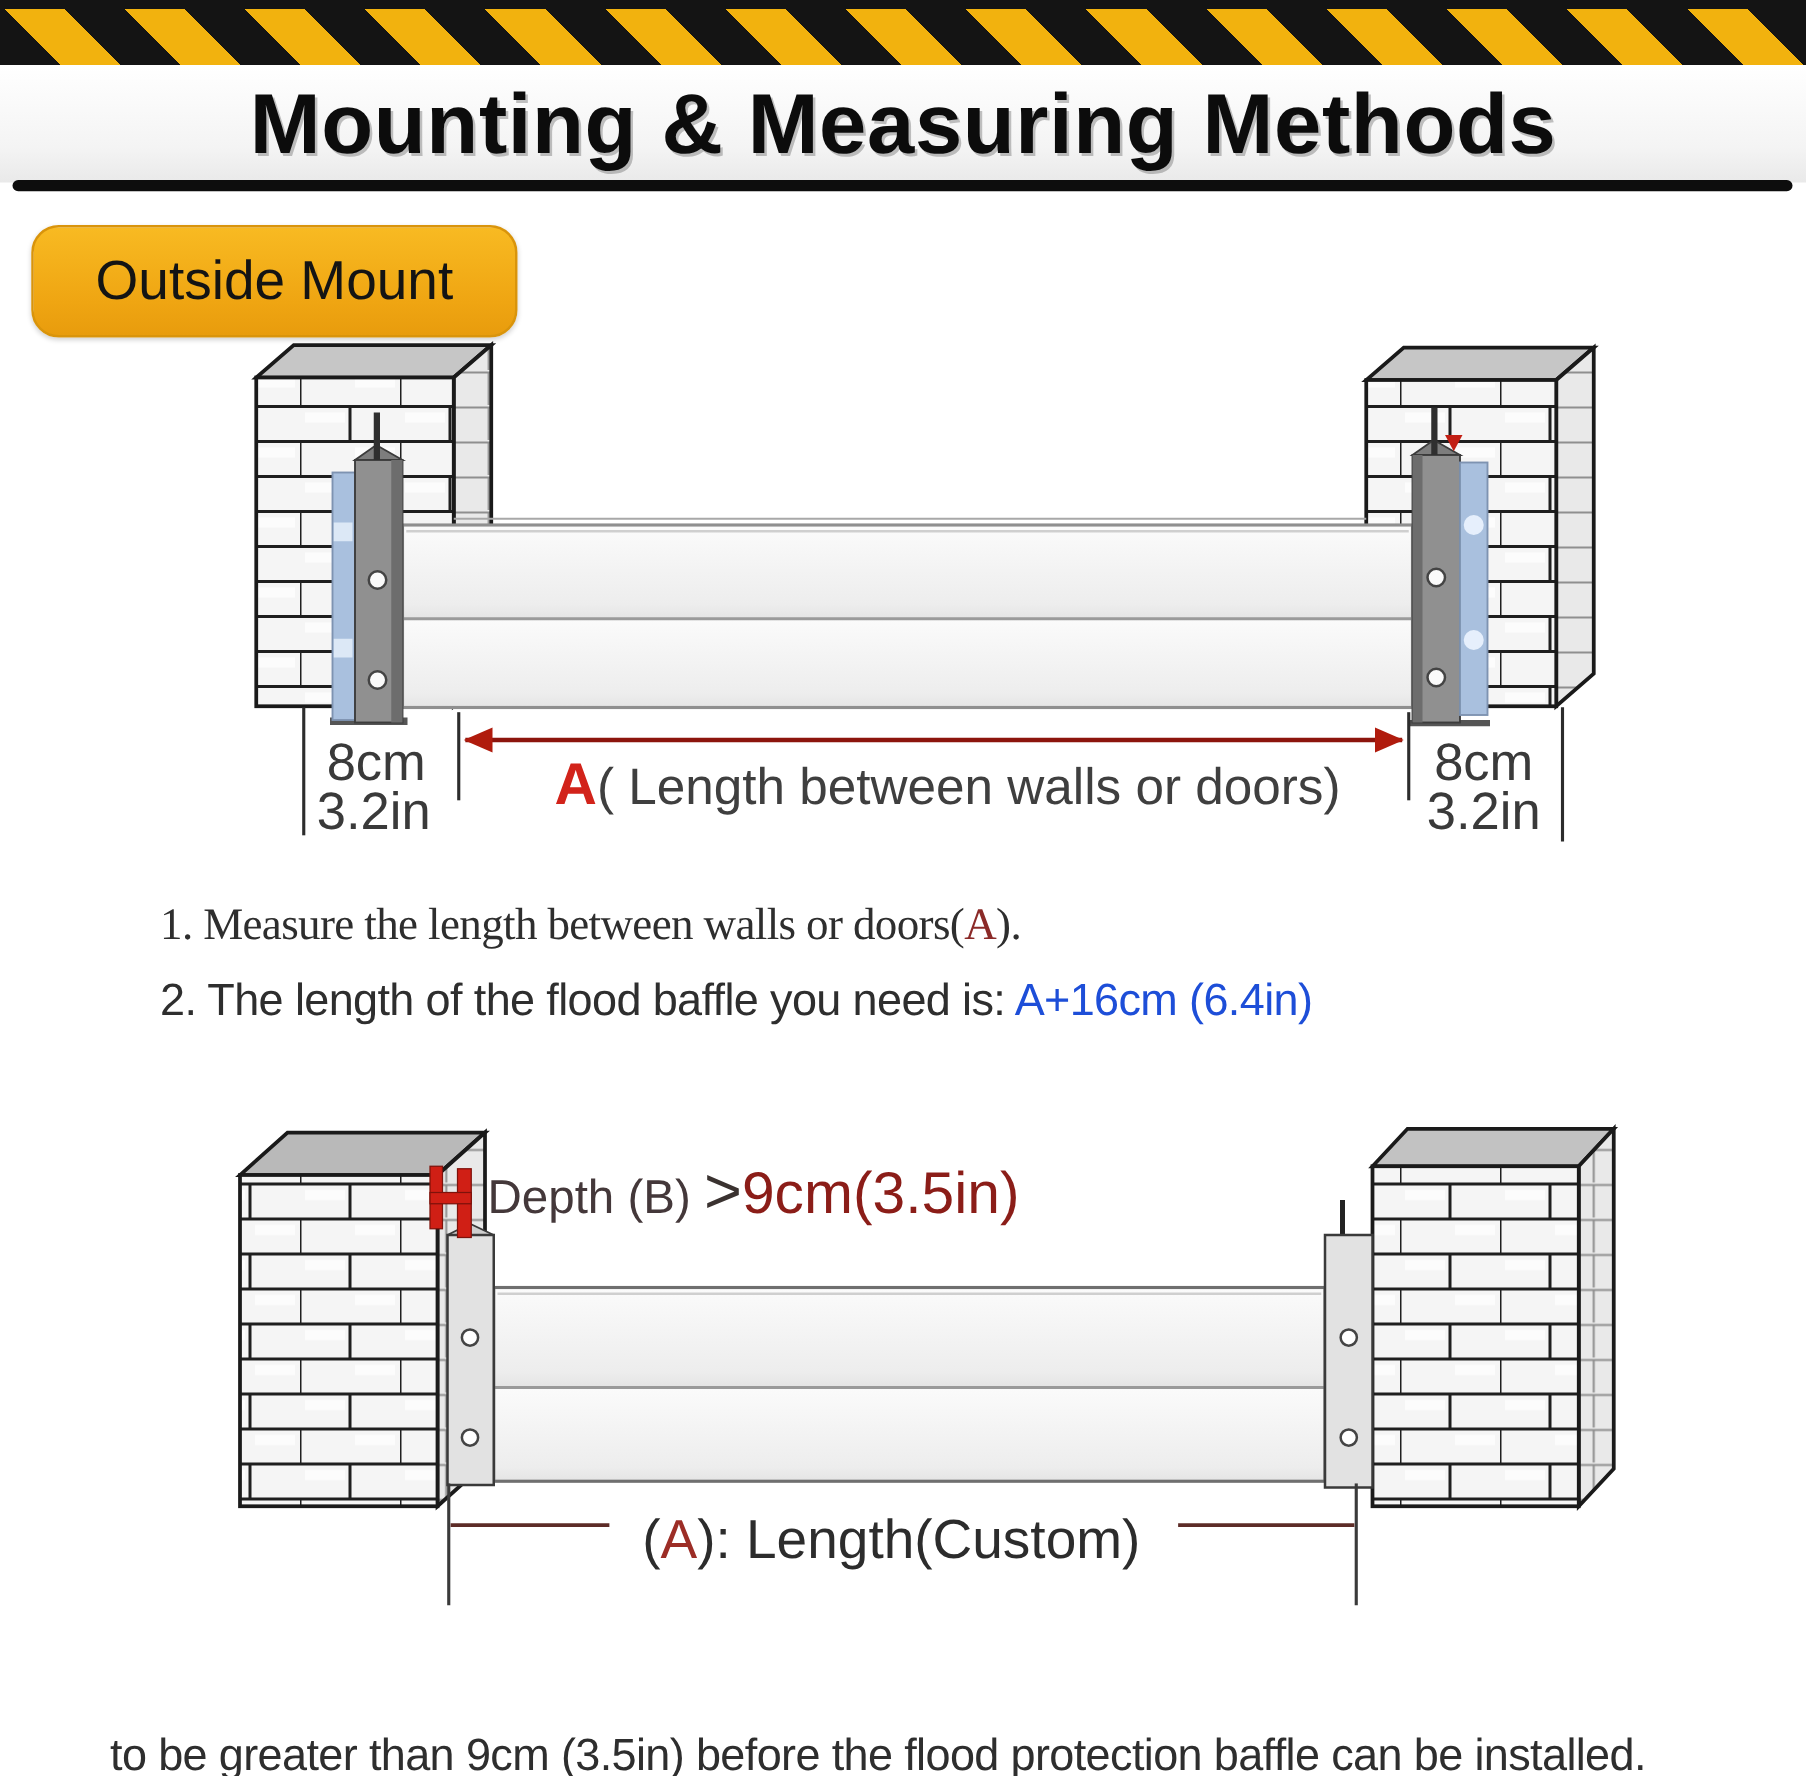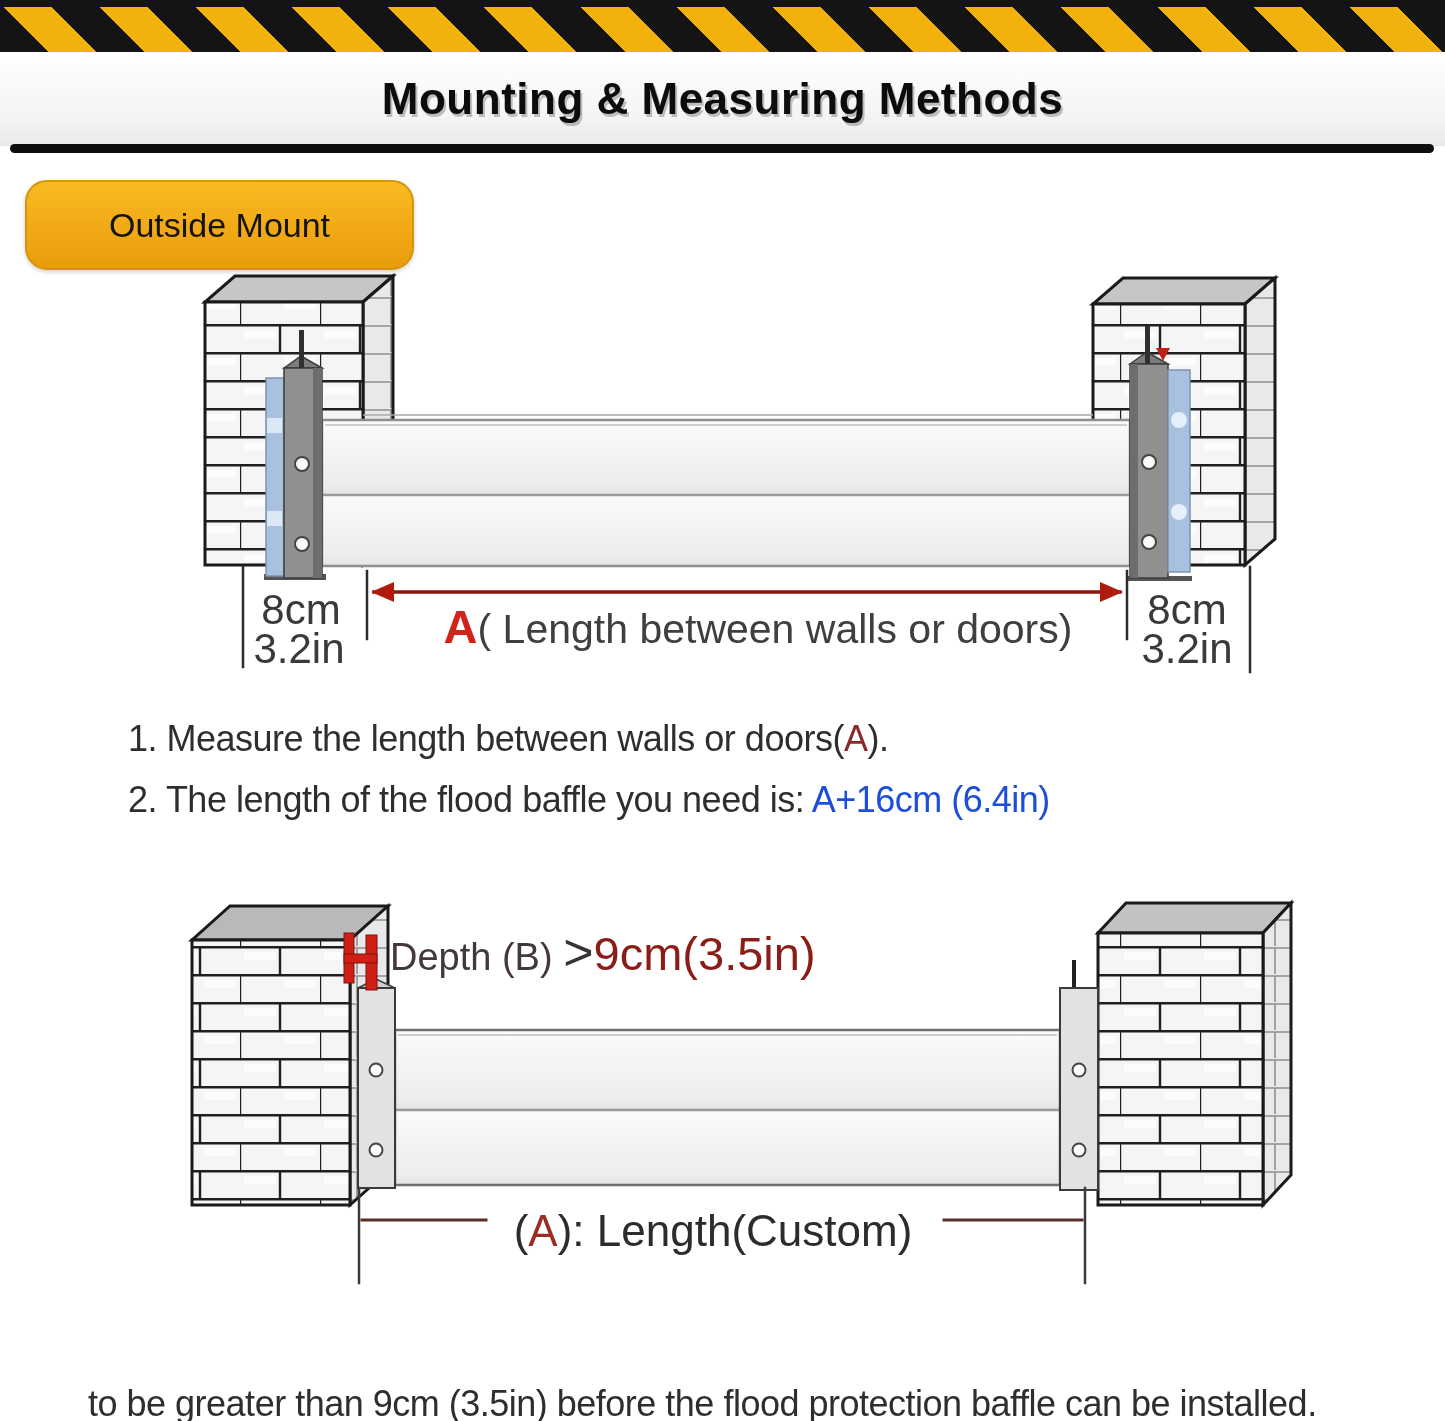--- a/index.html
+++ b/index.html
@@ -14,34 +14,34 @@
       linear-gradient(#141414 0 7px, rgba(0,0,0,0) 7px),
       repeating-linear-gradient(45deg,#141414 0 34px,#F2B20E 34px 68px);
     box-shadow:0 3px 5px rgba(0,0,0,.28);
   }
   .title-band{
     left:0;top:52px;width:1445px;height:94px;
     background:linear-gradient(180deg,#ffffff 0%,#f4f4f4 70%,#e9e9e9 100%);
     display:flex;align-items:center;justify-content:center;
   }
   .title-band h1{
-    margin:0;font-size:44px;font-weight:800;color:#0c0c0c;letter-spacing:.5px;
+    margin:0;font-size:68px;font-weight:800;color:#0c0c0c;letter-spacing:.5px;
     text-shadow:2px 3px 0 rgba(120,120,120,.45);
   }
   .title-underline{
     left:10px;top:144px;width:1424px;height:9px;background:#0d0d0d;border-radius:5px;
   }
 
   
   .badge{
     width:385px;height:86px;border-radius:22px;
     background:linear-gradient(180deg,#f8ba22 0%,#efa512 70%,#e89c0d 100%);
     border:2px solid #d9940b;
     display:flex;align-items:center;justify-content:center;
-    font-size:34px;color:#141414;
+    font-size:44px;color:#141414;
     box-shadow:0 2px 4px rgba(0,0,0,.18);
   }
   .badge-outside{left:25px;top:180px;}
   .badge-inside{left:25px;top:808px;}
 
   
   .step{
     font-size:36px;color:#2e2e2e;letter-spacing:-.5px;white-space:nowrap;
   }
   .red{color:#1d4ed8;}
@@ -143,21 +143,21 @@
       <polygon points="1123,324 1100,314 1100,334" fill="#b01b0d"></polygon>
     </g>
 
     <text x="301" y="356" font-size="42" fill="#3a3a3a" text-anchor="middle">8cm</text>
     <text x="299" y="395" font-size="42" fill="#3a3a3a" text-anchor="middle">3.2in</text>
     <text x="1187" y="356" font-size="42" fill="#3a3a3a" text-anchor="middle">8cm</text>
     <text x="1187" y="395" font-size="42" fill="#3a3a3a" text-anchor="middle">3.2in</text>
     <text x="758" y="375" text-anchor="middle"><tspan font-size="47" font-weight="bold" fill="#d2231a">A</tspan><tspan font-size="41" fill="#3f3f3f">( Length between walls or doors)</tspan></text>
   </svg>
 
-  <div class="abs step" style="left:128px;top:718px;"><span>1. Measure the length between walls or doors(</span><span class="red-a">A</span><span>).</span></div>
+  <div class="abs step" style="left:128px;top:718px;font-family:Liberation Serif, serif;"><span>1. Measure the length between walls or doors(</span><span class="red-a">A</span><span>).</span></div>
   <div class="abs step" style="left:128px;top:779px;"><span>2. The length of the flood baffle you need is: </span><span class="red">A+16cm (6.4in)</span></div>
 
 
   <svg class="abs" style="left:0;top:890px;" width="1445" height="420" viewBox="0 0 1445 420">
     <defs>
       <pattern id="brickB" width="80" height="56" patternUnits="userSpaceOnUse">
         <rect width="80" height="56" fill="#f5f5f5"></rect>
         <path d="M0,1.2 H80 M0,29.2 H80 M40,1 V29 M0,29 V57" stroke="#1f1f1f" stroke-width="2.4" fill="none"></path>
         <rect x="4" y="6" width="32" height="8" fill="#ffffff" opacity=".7"></rect>
         <rect x="44" y="34" width="32" height="8" fill="#ffffff" opacity=".7"></rect>

